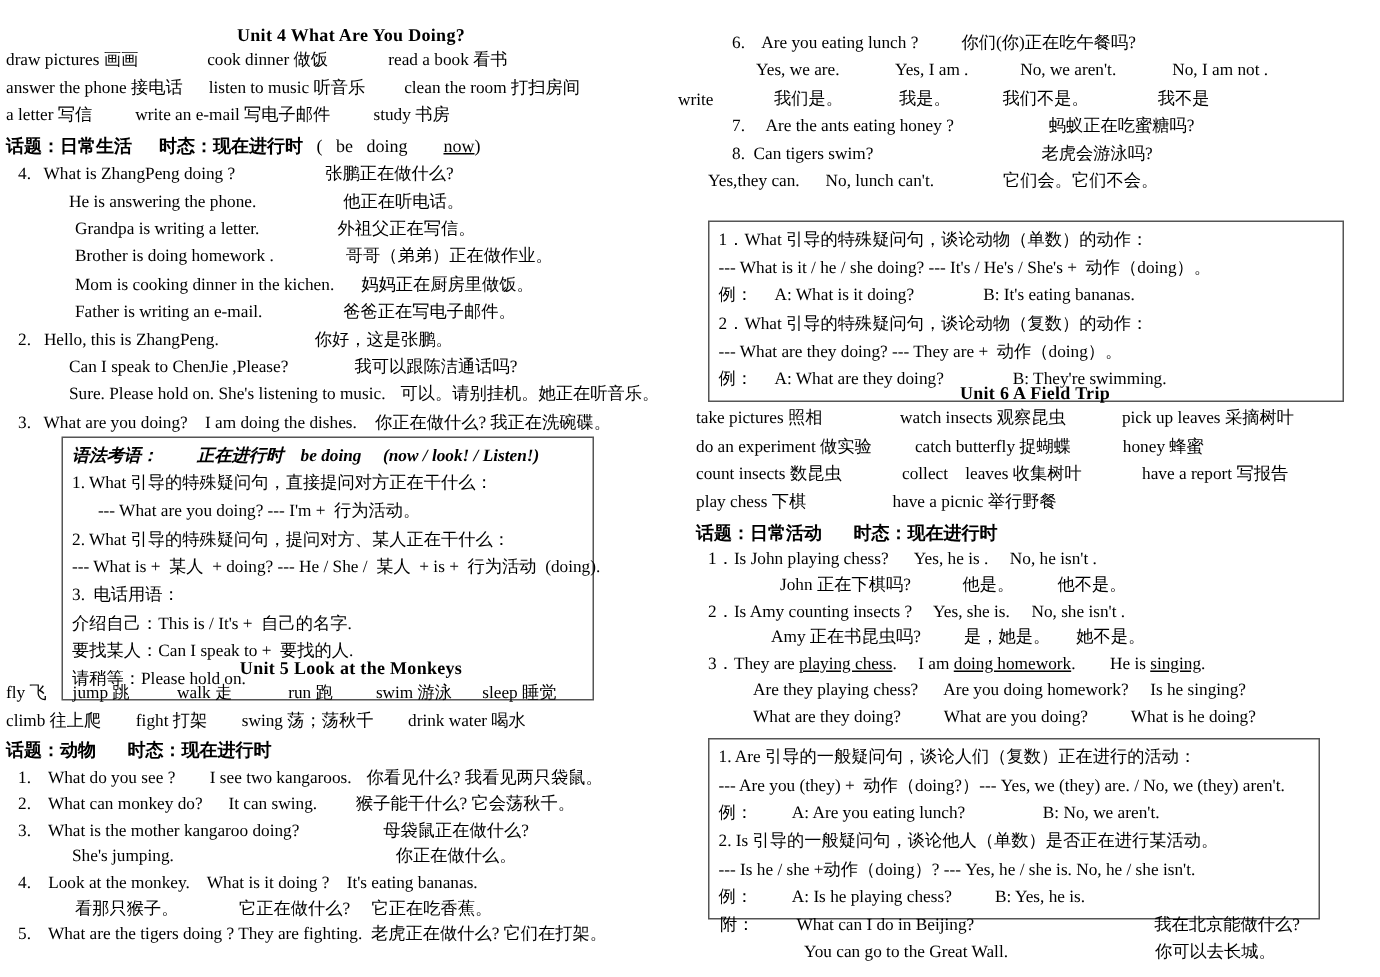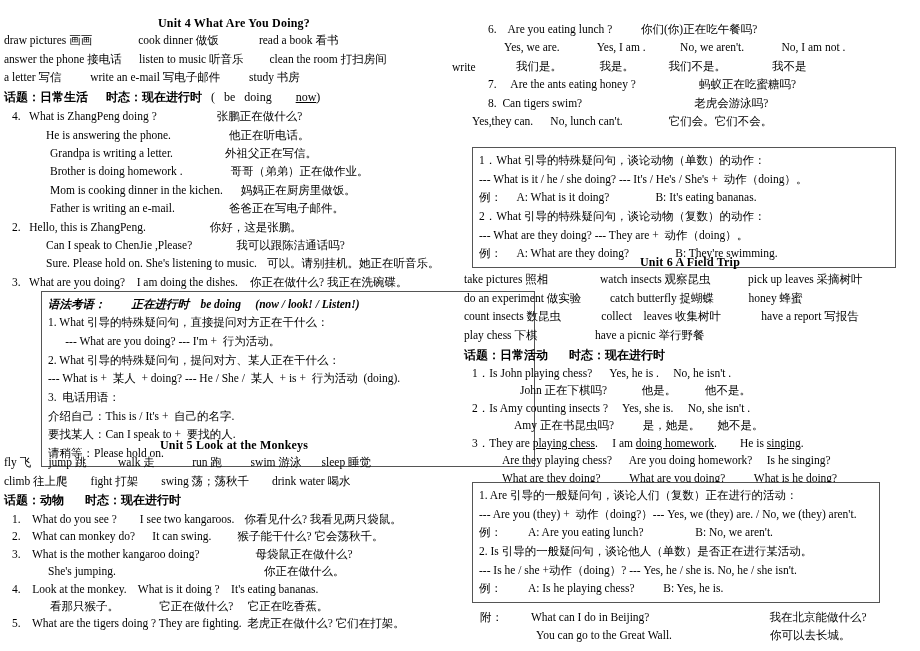--- a/index.html
+++ b/index.html
@@ -76,32 +76,32 @@
     line-height: 1.62;
     font-size: 11.5px;
   }
 
   .u { text-decoration: underline; }
 
   .box-left-grammar {
     position: absolute;
     left: 41px;
     top: 291px;
-    width: 494px;
+    width: 355px;
   }
   .box-right-grammar-1 {
     position: absolute;
     left: 472px;
     top: 147px;
     width: 424px;
   }
   .box-right-grammar-2 {
     position: absolute;
     left: 472px;
-    top: 482px;
+    top: 492px;
     width: 408px;
   }
 
   .abs { position: absolute; }
   .stray-write {
     position: absolute;
     left: 452px;
     top: 61px;
     font-size: 11.5px;
   }

